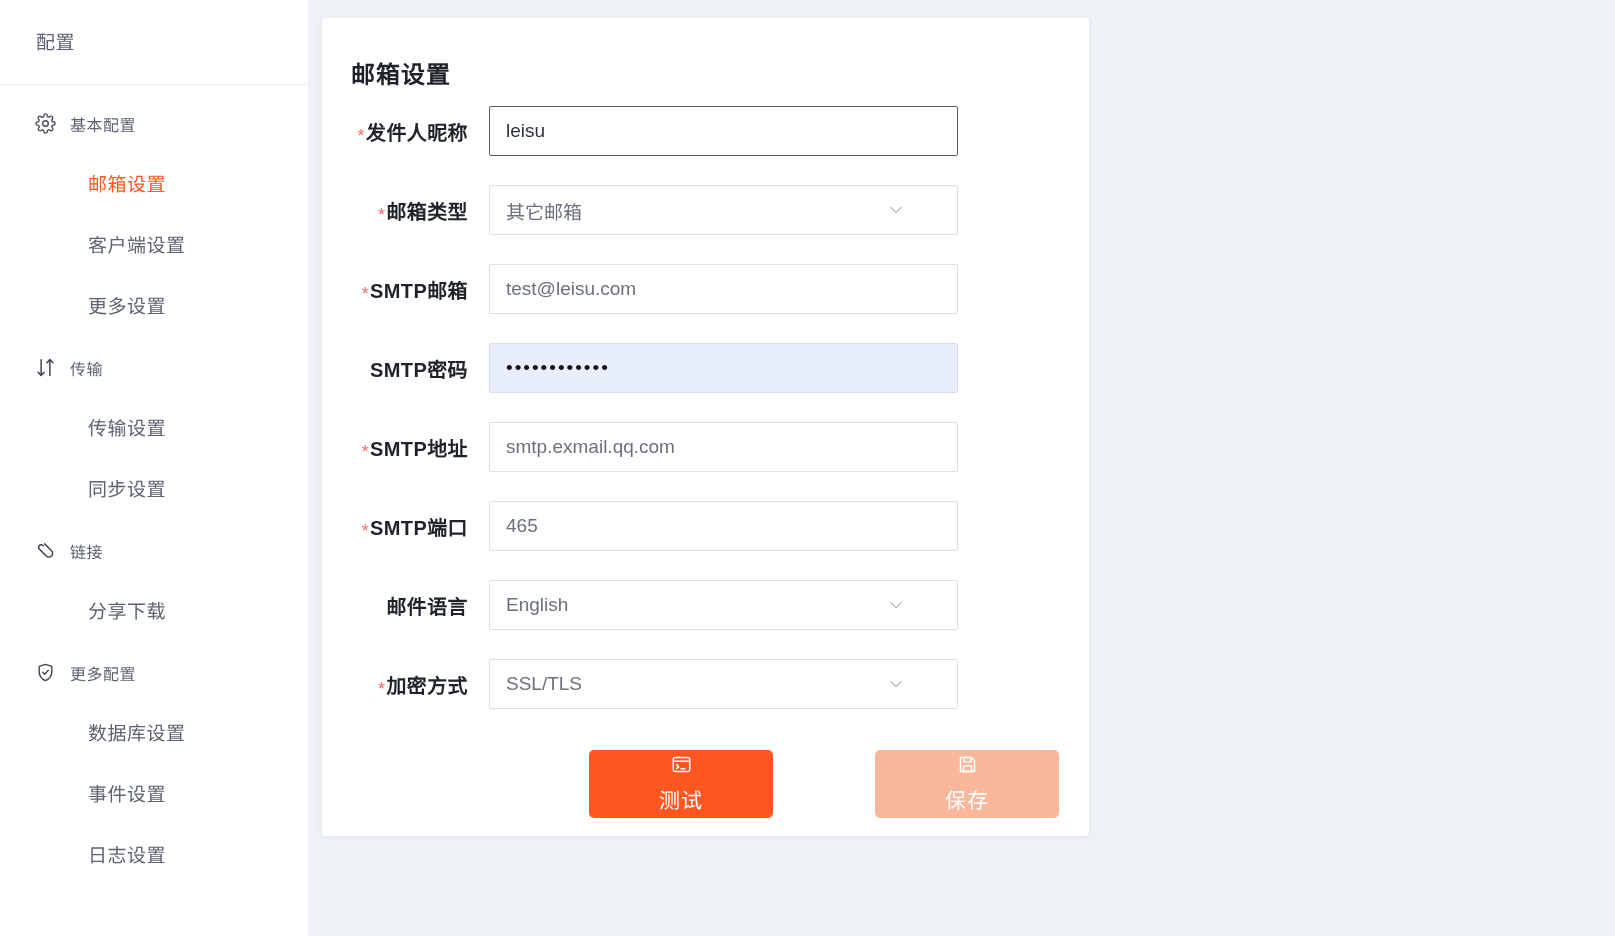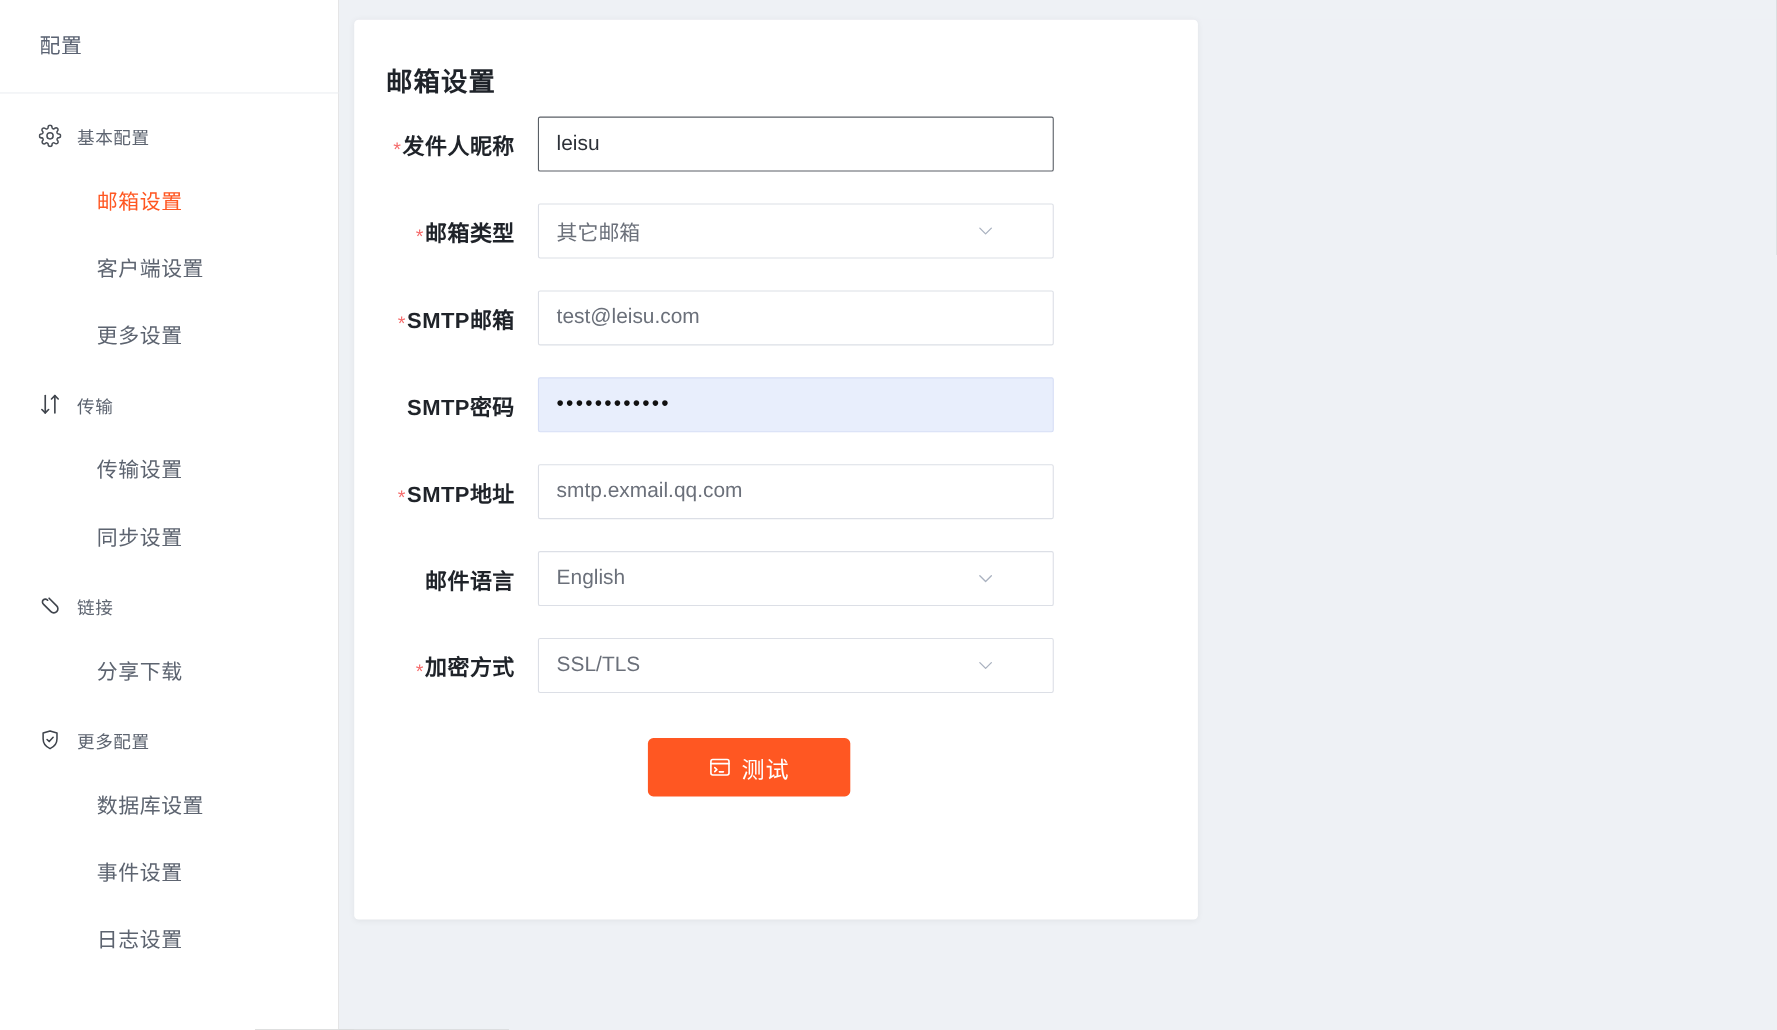--- a/index.html
+++ b/index.html
@@ -14,21 +14,21 @@
     background: #ffffff;
     font-family: "Liberation Sans", "DejaVu Sans", sans-serif;
     color: #303133;
     -webkit-font-smoothing: antialiased;
   }
 
   .app {
     display: flex;
     width: 1615px;
     height: 936px;
-    background: #737373;
+    background: #5eead4;
   }
 
   
   .sidebar {
     width: 308px;
     min-width: 308px;
     height: 936px;
     background: #ffffff;
     box-sizing: border-box;
     overflow: hidden;
@@ -202,35 +202,36 @@
   }
   .chev svg { display: block; }
 
   .actions {
     display: flex;
     align-items: center;
     padding-left: 267px;
     margin-top: 12px;
   }
   .btn {
-    height: 53px;
+    height: 68px;
     min-width: 184px;
     border: none;
     border-radius: 5px;
     font-size: 21px;
     color: #ffffff;
     display: inline-flex;
     align-items: center;
     justify-content: center;
     gap: 9px;
     cursor: pointer;
     font-family: inherit;
     letter-spacing: 1px;
     padding: 0 18px;
     box-sizing: border-box;
+    flex-direction: column;
   }
   .btn .bico { display: inline-flex; align-items: center; }
   .btn .bico svg { display: block; }
   .btn-test { background: #ff5722; }
   .btn-save { background: #fbb79c; cursor: not-allowed; margin-left: 102px; }
 </style>
 </head>
 <body>
 
 <div class="app">
@@ -344,20 +345,28 @@
 
           <div class="form-row">
             <div class="form-label">
               <span class="req-star">*</span><span>SMTP地址</span>
             </div>
             <div class="field">
               <input class="inp" type="text" value="smtp.exmail.qq.com" style="">
             </div>
           </div>
 
+          <div class="form-row">
+            <div class="form-label">
+              <span class="req-star">*</span><span>SMTP端口</span>
+            </div>
+            <div class="field">
+              <input class="inp" type="text" value="465" style="">
+            </div>
+          </div>
 
           <div class="form-row">
             <div class="form-label">
               <span>邮件语言</span>
             </div>
             <div class="field">
               <div class="select-wrap">
                 <input class="inp" type="text" readonly="" value="English" style="">
                 <span class="chev">
                   <svg width="18" height="18" viewBox="0 0 24 24" fill="none" stroke="#aab2c0" stroke-width="1.6" stroke-linecap="round" stroke-linejoin="round">
@@ -389,19 +398,29 @@
               <span class="bico">
                 <svg width="21" height="21" viewBox="0 0 24 24" fill="none" stroke="#ffffff" stroke-width="1.7" stroke-linecap="round" stroke-linejoin="round">
                   <rect x="2.6" y="4" width="18.8" height="16" rx="2"></rect>
                   <path d="M2.6 8.2h18.8"></path>
                   <path d="m6.6 12.4 2.2 2.1-2.2 2.1"></path>
                   <path d="M11.4 16.8h4.2"></path>
                 </svg>
               </span>
               <span>测试</span>
             </button>
+            <button type="button" class="btn btn-save" disabled="">
+              <span class="bico">
+                <svg width="21" height="21" viewBox="0 0 24 24" fill="none" stroke="#ffffff" stroke-width="1.7" stroke-linecap="round" stroke-linejoin="round">
+                  <path d="M4 4h12.2L20 7.8V20H4z"></path>
+                  <path d="M8 4h8v5H8z"></path>
+                  <path d="M7.4 13.4h9.2V20H7.4z"></path>
+                </svg>
+              </span>
+              <span>保存</span>
+            </button>
           </div>
 
         </form>
       </section>
     </div>
   </main>
 </div>
 
 </body></html>

